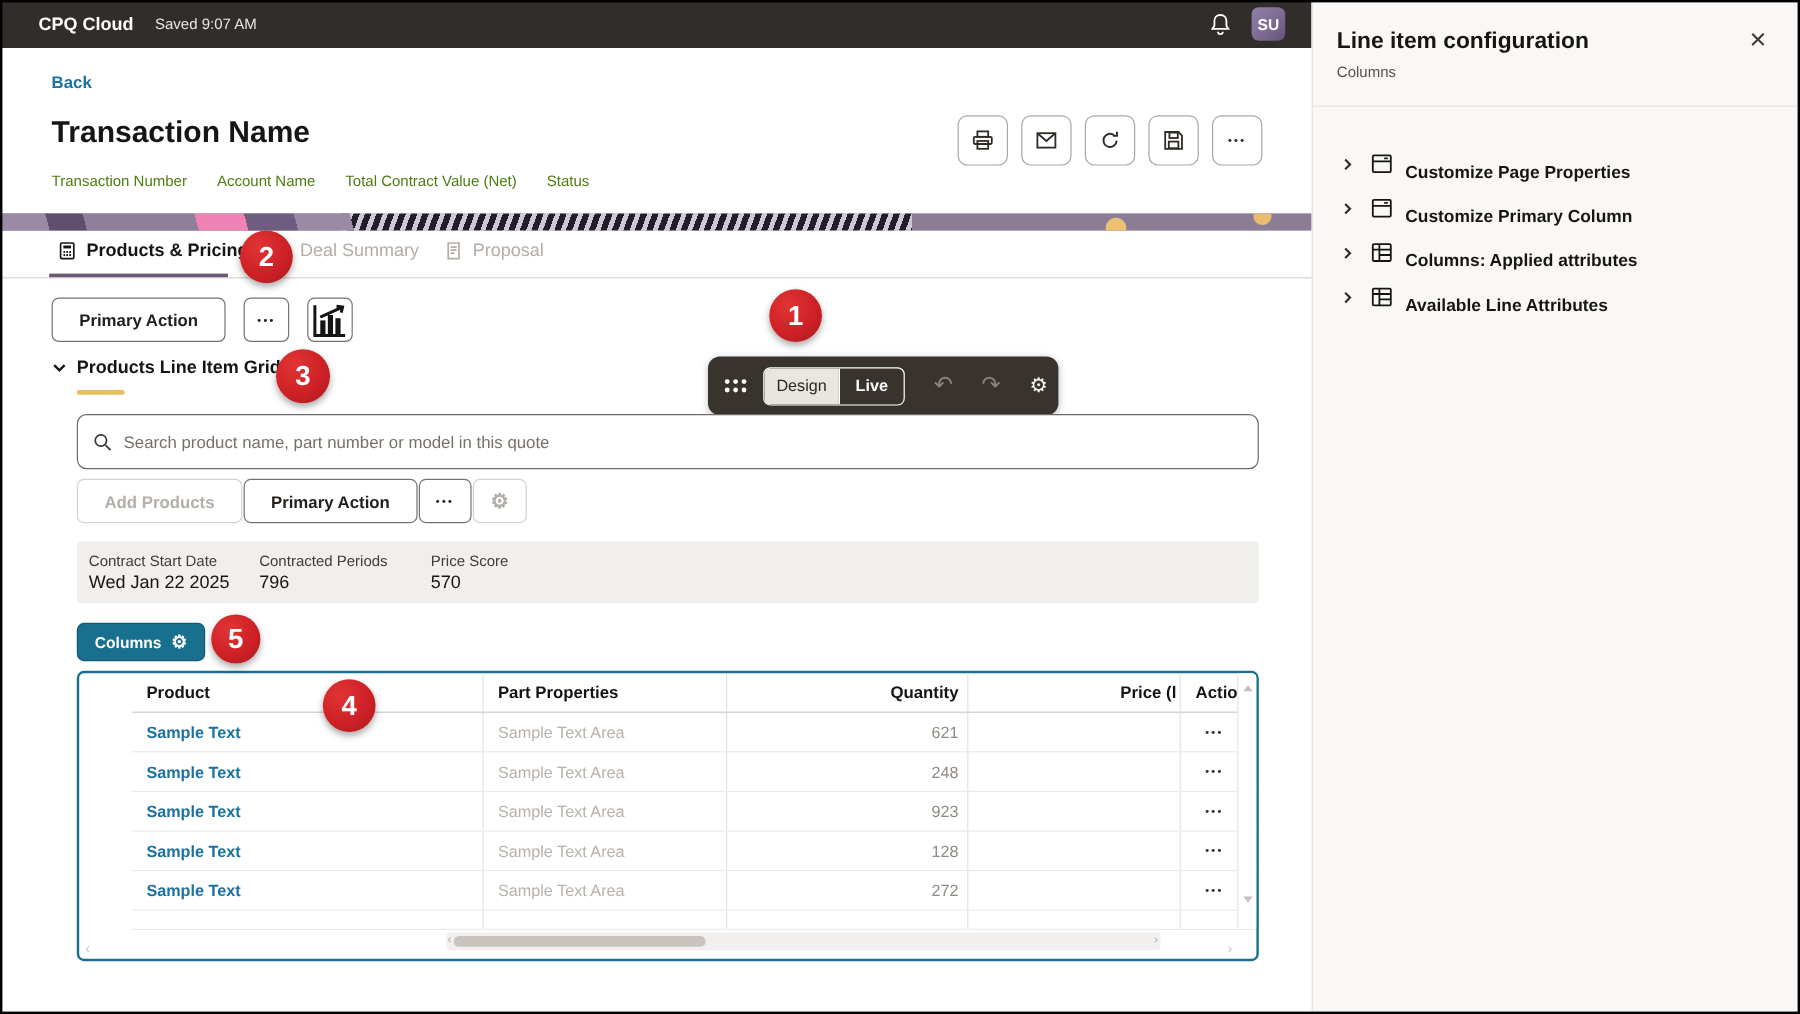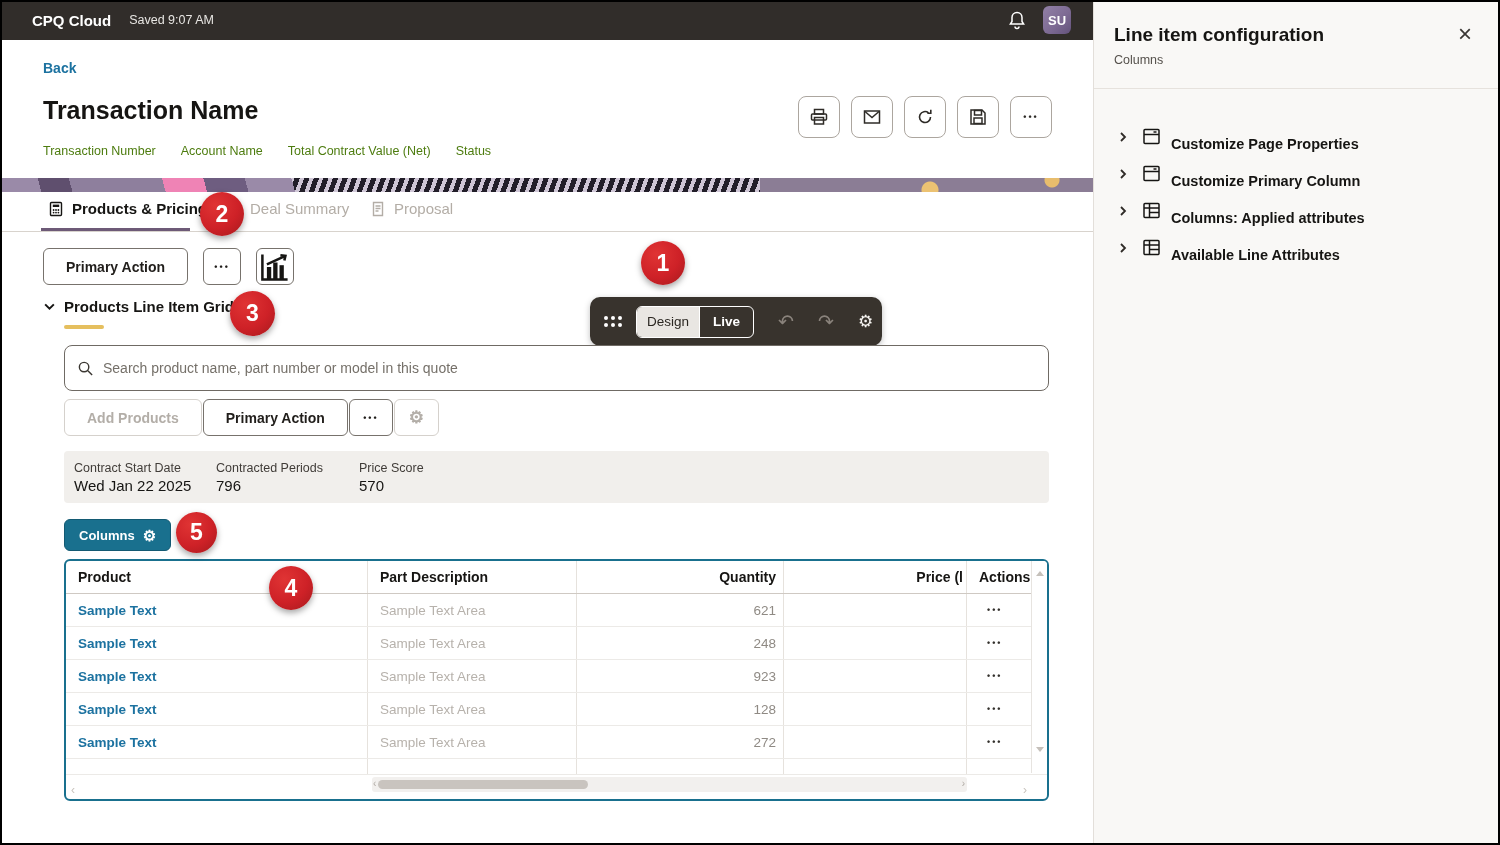--- a/index.html
+++ b/index.html
@@ -94,21 +94,21 @@
   .sum-item:nth-child(1){ width:142px; } .sum-item:nth-child(2){ width:143px; }
   .sum-label { font-size:12.5px; color:#403c38; }
   .sum-value { font-size:15px; color:#161513; margin-top:2px; }
 
   .columns-btn { position:absolute; left:64px; top:479px; height:32px; padding:0 14px; border:1px solid #135a73;
     border-radius:6px; background:var(--accent-teal,#19708e); color:#fff; font-weight:bold; font-size:13px;
     display:flex; align-items:center; gap:8px; cursor:pointer; }
 
   
   .grid-table { position:absolute; left:64px; top:519px; width:985px; height:242px; border:2px solid var(--accent-teal,#19708e);
-    border-radius:6px; background:#fff; overflow:hidden; }
+    border-radius:6px; background:#fff; overflow:hidden;padding-left:44px; }
   .trow { display:flex; height:33px; align-items:stretch; border-bottom:1px solid #eceae7; }
   .trow.head { border-bottom:1px solid #cfc9c3; font-weight:bold; font-size:14px; }
   .cell { display:flex; align-items:center; padding:0 12px; border-right:1px solid #e6e2dd; overflow:hidden; white-space:nowrap; }
   .c-prod { width:302px; } .c-part { width:209px; } .c-qty { width:207px; justify-content:flex-end; padding-right:7px; }
   .c-price { width:183px; justify-content:flex-end; padding-right:3px; } .c-act { width:64px; border-right:0; }
   .link { color:var(--link-blue,#1c72a0); font-weight:bold; font-size:13.5px; cursor:pointer; }
   .muted { color:#b7b2ac; font-size:13.5px; }
   .qty { color:#8f8a84; font-size:13.5px; }
   .rowdots { color:#33302c; font-size:9px; letter-spacing:2px; font-weight:bold; cursor:pointer; padding-left:8px; }
   .emptyrow { height:16px; }
@@ -311,21 +311,21 @@
   </div>
 
   <button class="columns-btn">
     <span>Columns</span>
     <span class="gear-glyph" style="font-size:15px;">⚙</span>
   </button>
 
   <div class="grid-table">
     <div class="trow head">
       <div class="cell c-prod">Product</div>
-      <div class="cell c-part">Part Description</div>
+      <div class="cell c-part">Part Properties</div>
       <div class="cell c-qty">Quantity</div>
       <div class="cell c-price">Price (l</div>
       <div class="cell c-act">Actions</div>
     </div>
 
     <div class="trow">
       <div class="cell c-prod">
           <span class="link">Sample Text</span>
         </div>
       <div class="cell c-part">

